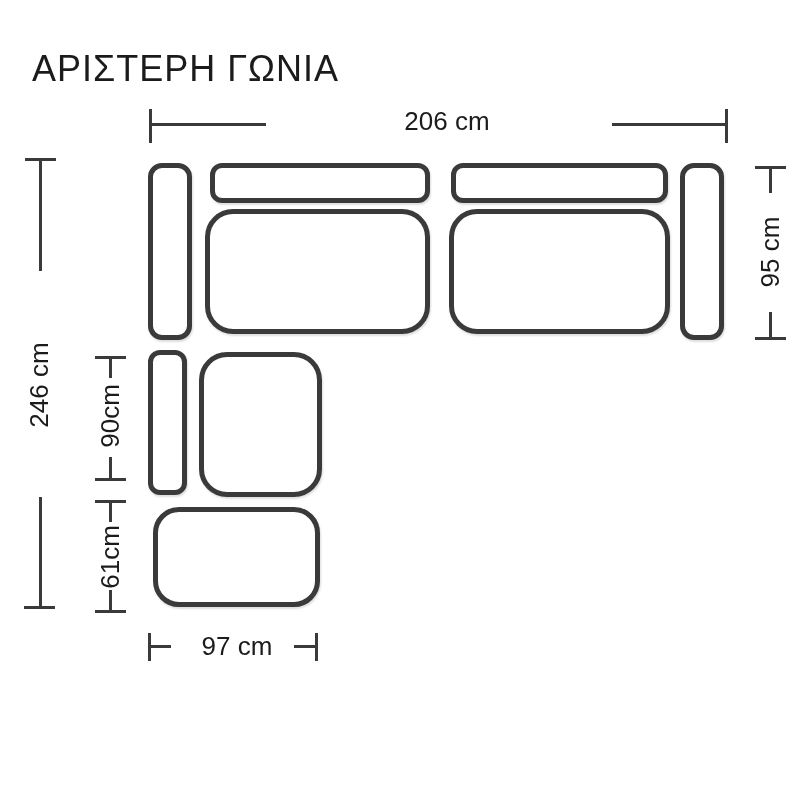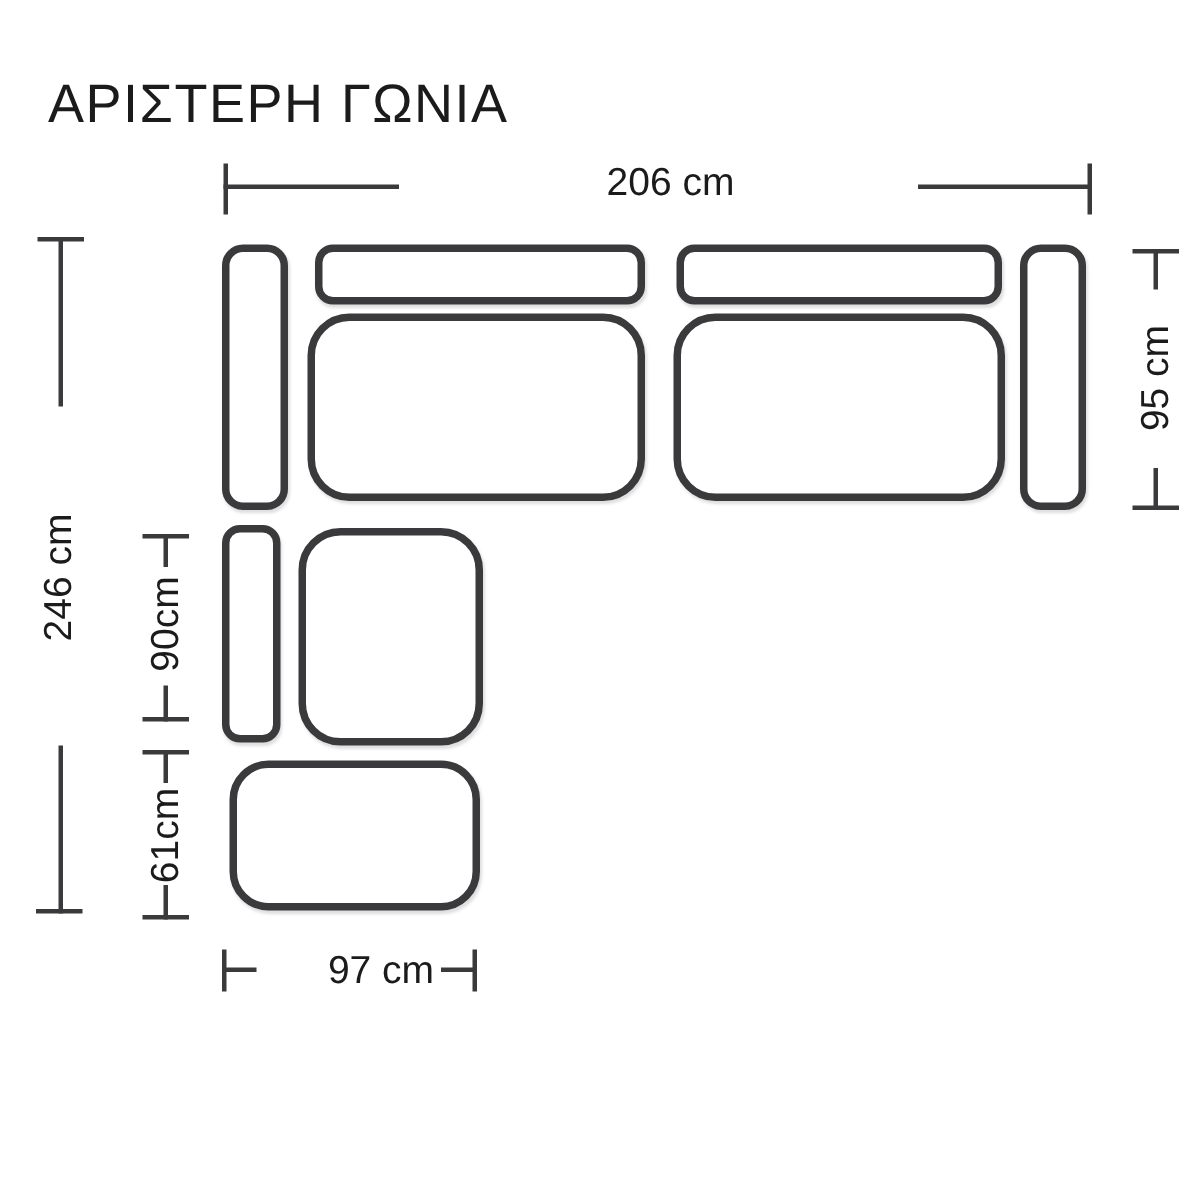--- a/index.html
+++ b/index.html
@@ -91,21 +91,21 @@
     <div class="dim-seg" style="left:95px; top:500px; width:31px; height:3px;"></div>
     <div class="dim-seg" style="left:109px; top:500px; width:3px; height:22px;"></div>
     <div class="dim-label rot" style="left:110px; top:557px;">61cm</div>
     <div class="dim-seg" style="left:109px; top:590px; width:3px; height:23px;"></div>
     <div class="dim-seg" style="left:95px; top:610px; width:31px; height:3px;"></div>
   </div>
 
   <div>
     <div class="dim-seg" style="left:148px; top:633px; width:3px; height:28px;"></div>
     <div class="dim-seg" style="left:148px; top:645px; width:23px; height:3px;"></div>
-    <div class="dim-label h-center" style="left:254px; top:631px;">97 cm</div>
+    <div class="dim-label h-center" style="left:237px; top:631px;">97 cm</div>
     <div class="dim-seg" style="left:294px; top:645px; width:23px; height:3px;"></div>
     <div class="dim-seg" style="left:315px; top:633px; width:3px; height:28px;"></div>
   </div>
 
   <div class="part" style="left:148px; top:163px; width:44px; height:177px; border-radius:14px;"></div>
   <div class="part" style="left:210px; top:163px; width:220px; height:40px; border-radius:12px;"></div>
   <div class="part" style="left:451px; top:163px; width:217px; height:40px; border-radius:12px;"></div>
   <div class="part" style="left:205px; top:209px; width:225px; height:125px; border-radius:28px;"></div>
   <div class="part" style="left:449px; top:209px; width:221px; height:125px; border-radius:28px;"></div>
   <div class="part" style="left:680px; top:163px; width:44px; height:177px; border-radius:14px;"></div>

